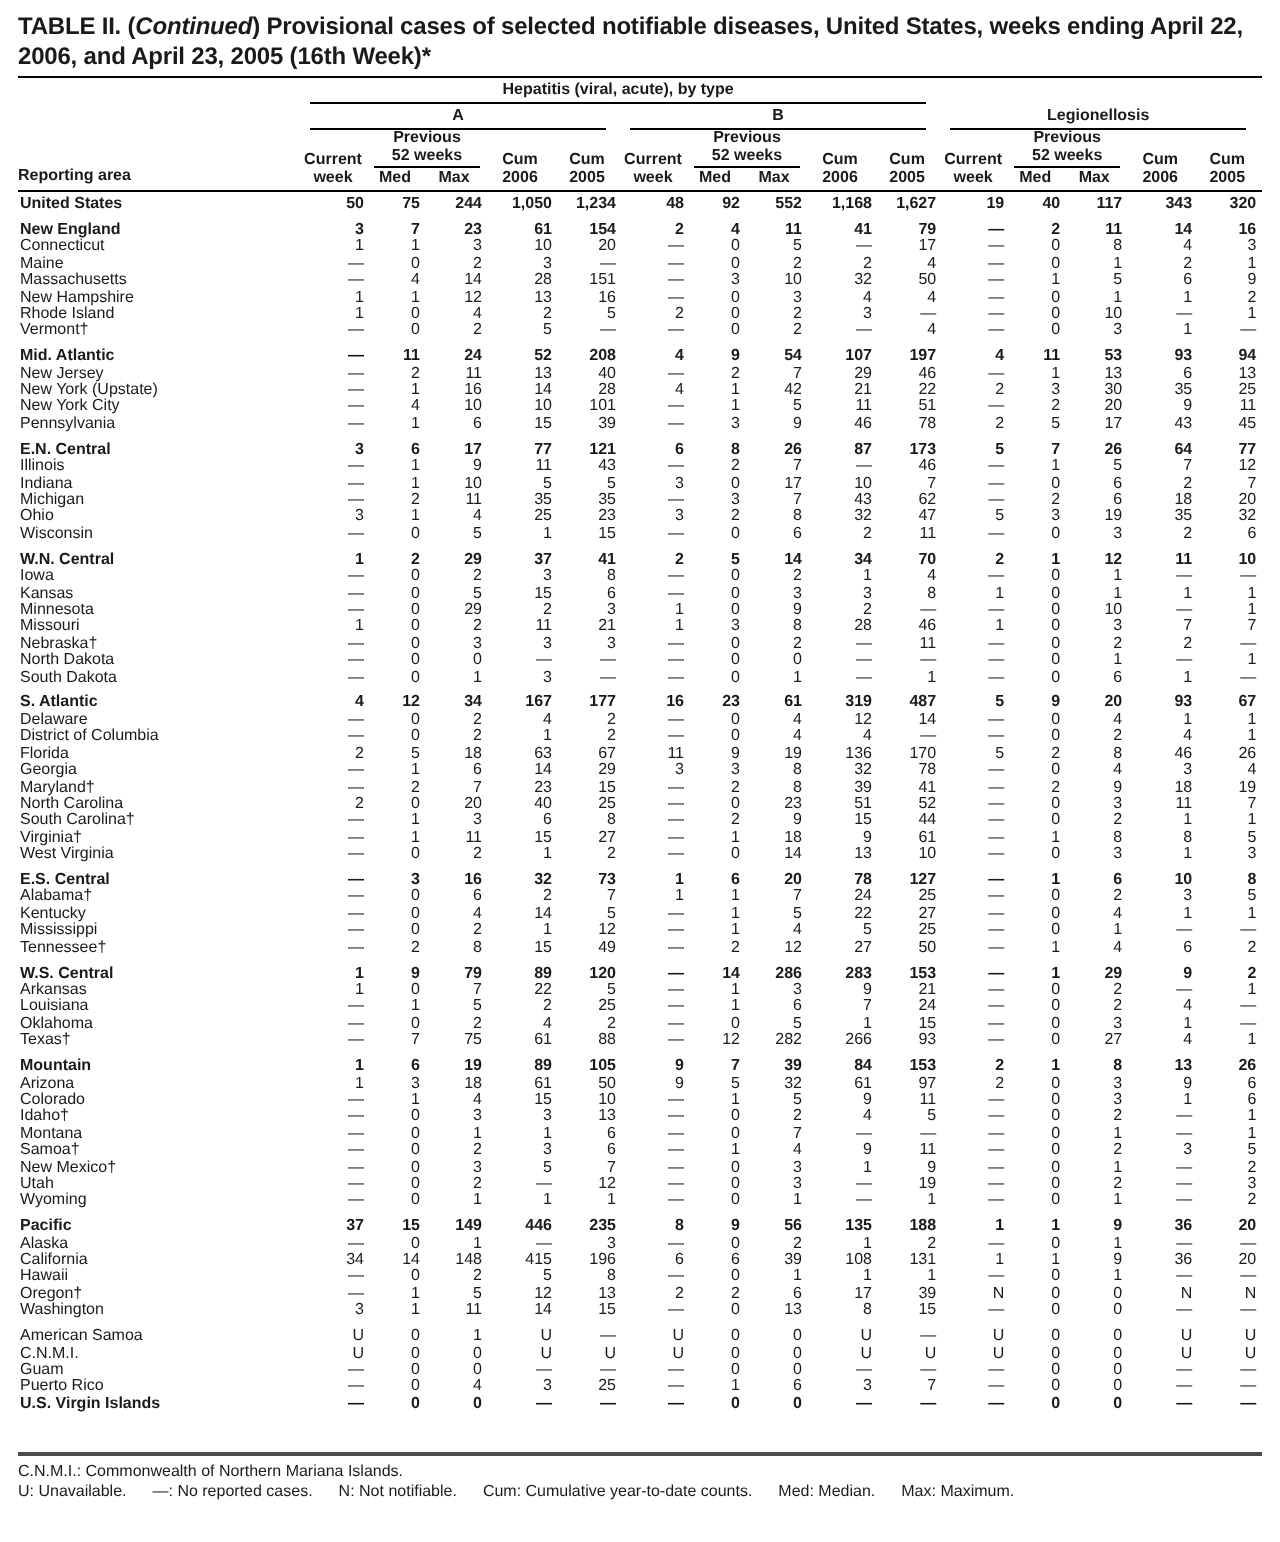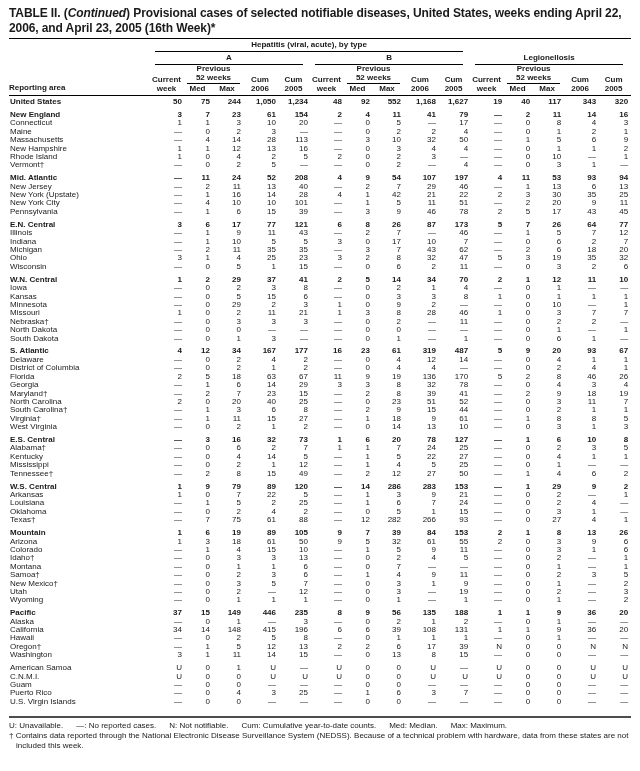--- a/index.html
+++ b/index.html
@@ -25,21 +25,21 @@
   th.prev .ul { border-bottom: 1px solid #000; margin: 0 4px 0 2px; padding-bottom: 0; }
   th.num-h { padding-right: 3px; }
   th.area-head { text-align: left; vertical-align: bottom; padding-bottom: 2px; }
 
   tbody td {
     font-size: 8px; line-height: 8.4px; height: 8.4px;
     padding: 0 3px 0 0; text-align: right;
     white-space: nowrap; overflow: hidden;
   }
   tbody tr:first-child td { border-top: 1px solid #000; padding-top: 2px; }
-  tbody tr:last-child td { border-bottom: 2.5px solid #4d4d4d; padding-bottom: 10px; }
+  tbody tr:last-child td { border-bottom: 2.5px solid #4d4d4d; padding-bottom: 20px; font-weight: bold; }
   tbody tr.sec-start td { padding-top: 4.5px; }
   tbody tr.bold td { font-weight: bold; }
   td.area { text-align: left; padding-left: 1px; }
 
   .footnotes { margin-top: 3px; font-size: 8px; line-height: 1.22; }
   .fn { margin: 0; }
   .fn.hang { padding-left: 7px; text-indent: -7px; }
   .legend span { margin-right: 13px; }
   .legend span:last-child { margin-right: 0; }
 </style>
@@ -188,21 +188,21 @@
           <td class="num">1</td>
           <td class="num">2</td>
           <td class="num">1</td>
         </tr>
         <tr>
           <td class="area">Massachusetts</td>
           <td class="num">—</td>
           <td class="num">4</td>
           <td class="num">14</td>
           <td class="num">28</td>
-          <td class="num">113</td>
+          <td class="num">151</td>
           <td class="num">—</td>
           <td class="num">3</td>
           <td class="num">10</td>
           <td class="num">32</td>
           <td class="num">50</td>
           <td class="num">—</td>
           <td class="num">1</td>
           <td class="num">5</td>
           <td class="num">6</td>
           <td class="num">9</td>
@@ -985,21 +985,21 @@
           <td class="area">Arizona</td>
           <td class="num">1</td>
           <td class="num">3</td>
           <td class="num">18</td>
           <td class="num">61</td>
           <td class="num">50</td>
           <td class="num">9</td>
           <td class="num">5</td>
           <td class="num">32</td>
           <td class="num">61</td>
-          <td class="num">55</td>
+          <td class="num">97</td>
           <td class="num">2</td>
           <td class="num">0</td>
           <td class="num">3</td>
           <td class="num">9</td>
           <td class="num">6</td>
         </tr>
         <tr>
           <td class="area">Colorado</td>
           <td class="num">—</td>
           <td class="num">1</td>
@@ -1320,16 +1320,16 @@
           <td class="num">—</td>
           <td class="num">0</td>
           <td class="num">0</td>
           <td class="num">—</td>
           <td class="num">—</td>
         </tr>
       </tbody>
     </table>
 
   <div class="footnotes">
+    <p class="fn">C.N.M.I.: Commonwealth of Northern Mariana Islands.</p>
     <p class="fn legend" id="fn-legend"><span>U: Unavailable.</span><span>—: No reported cases.</span><span>N: Not notifiable.</span><span>Cum: Cumulative year-to-date counts.</span><span>Med: Median.</span><span>Max: Maximum.</span></p>
-    <p class="fn hang">† Contains data reported through the National Electronic Disease Surveillance System (NEDSS). Because of a technical problem with hardware, data from these states are not included this week.</p>
   </div>
 </div>
 
 </body></html>

